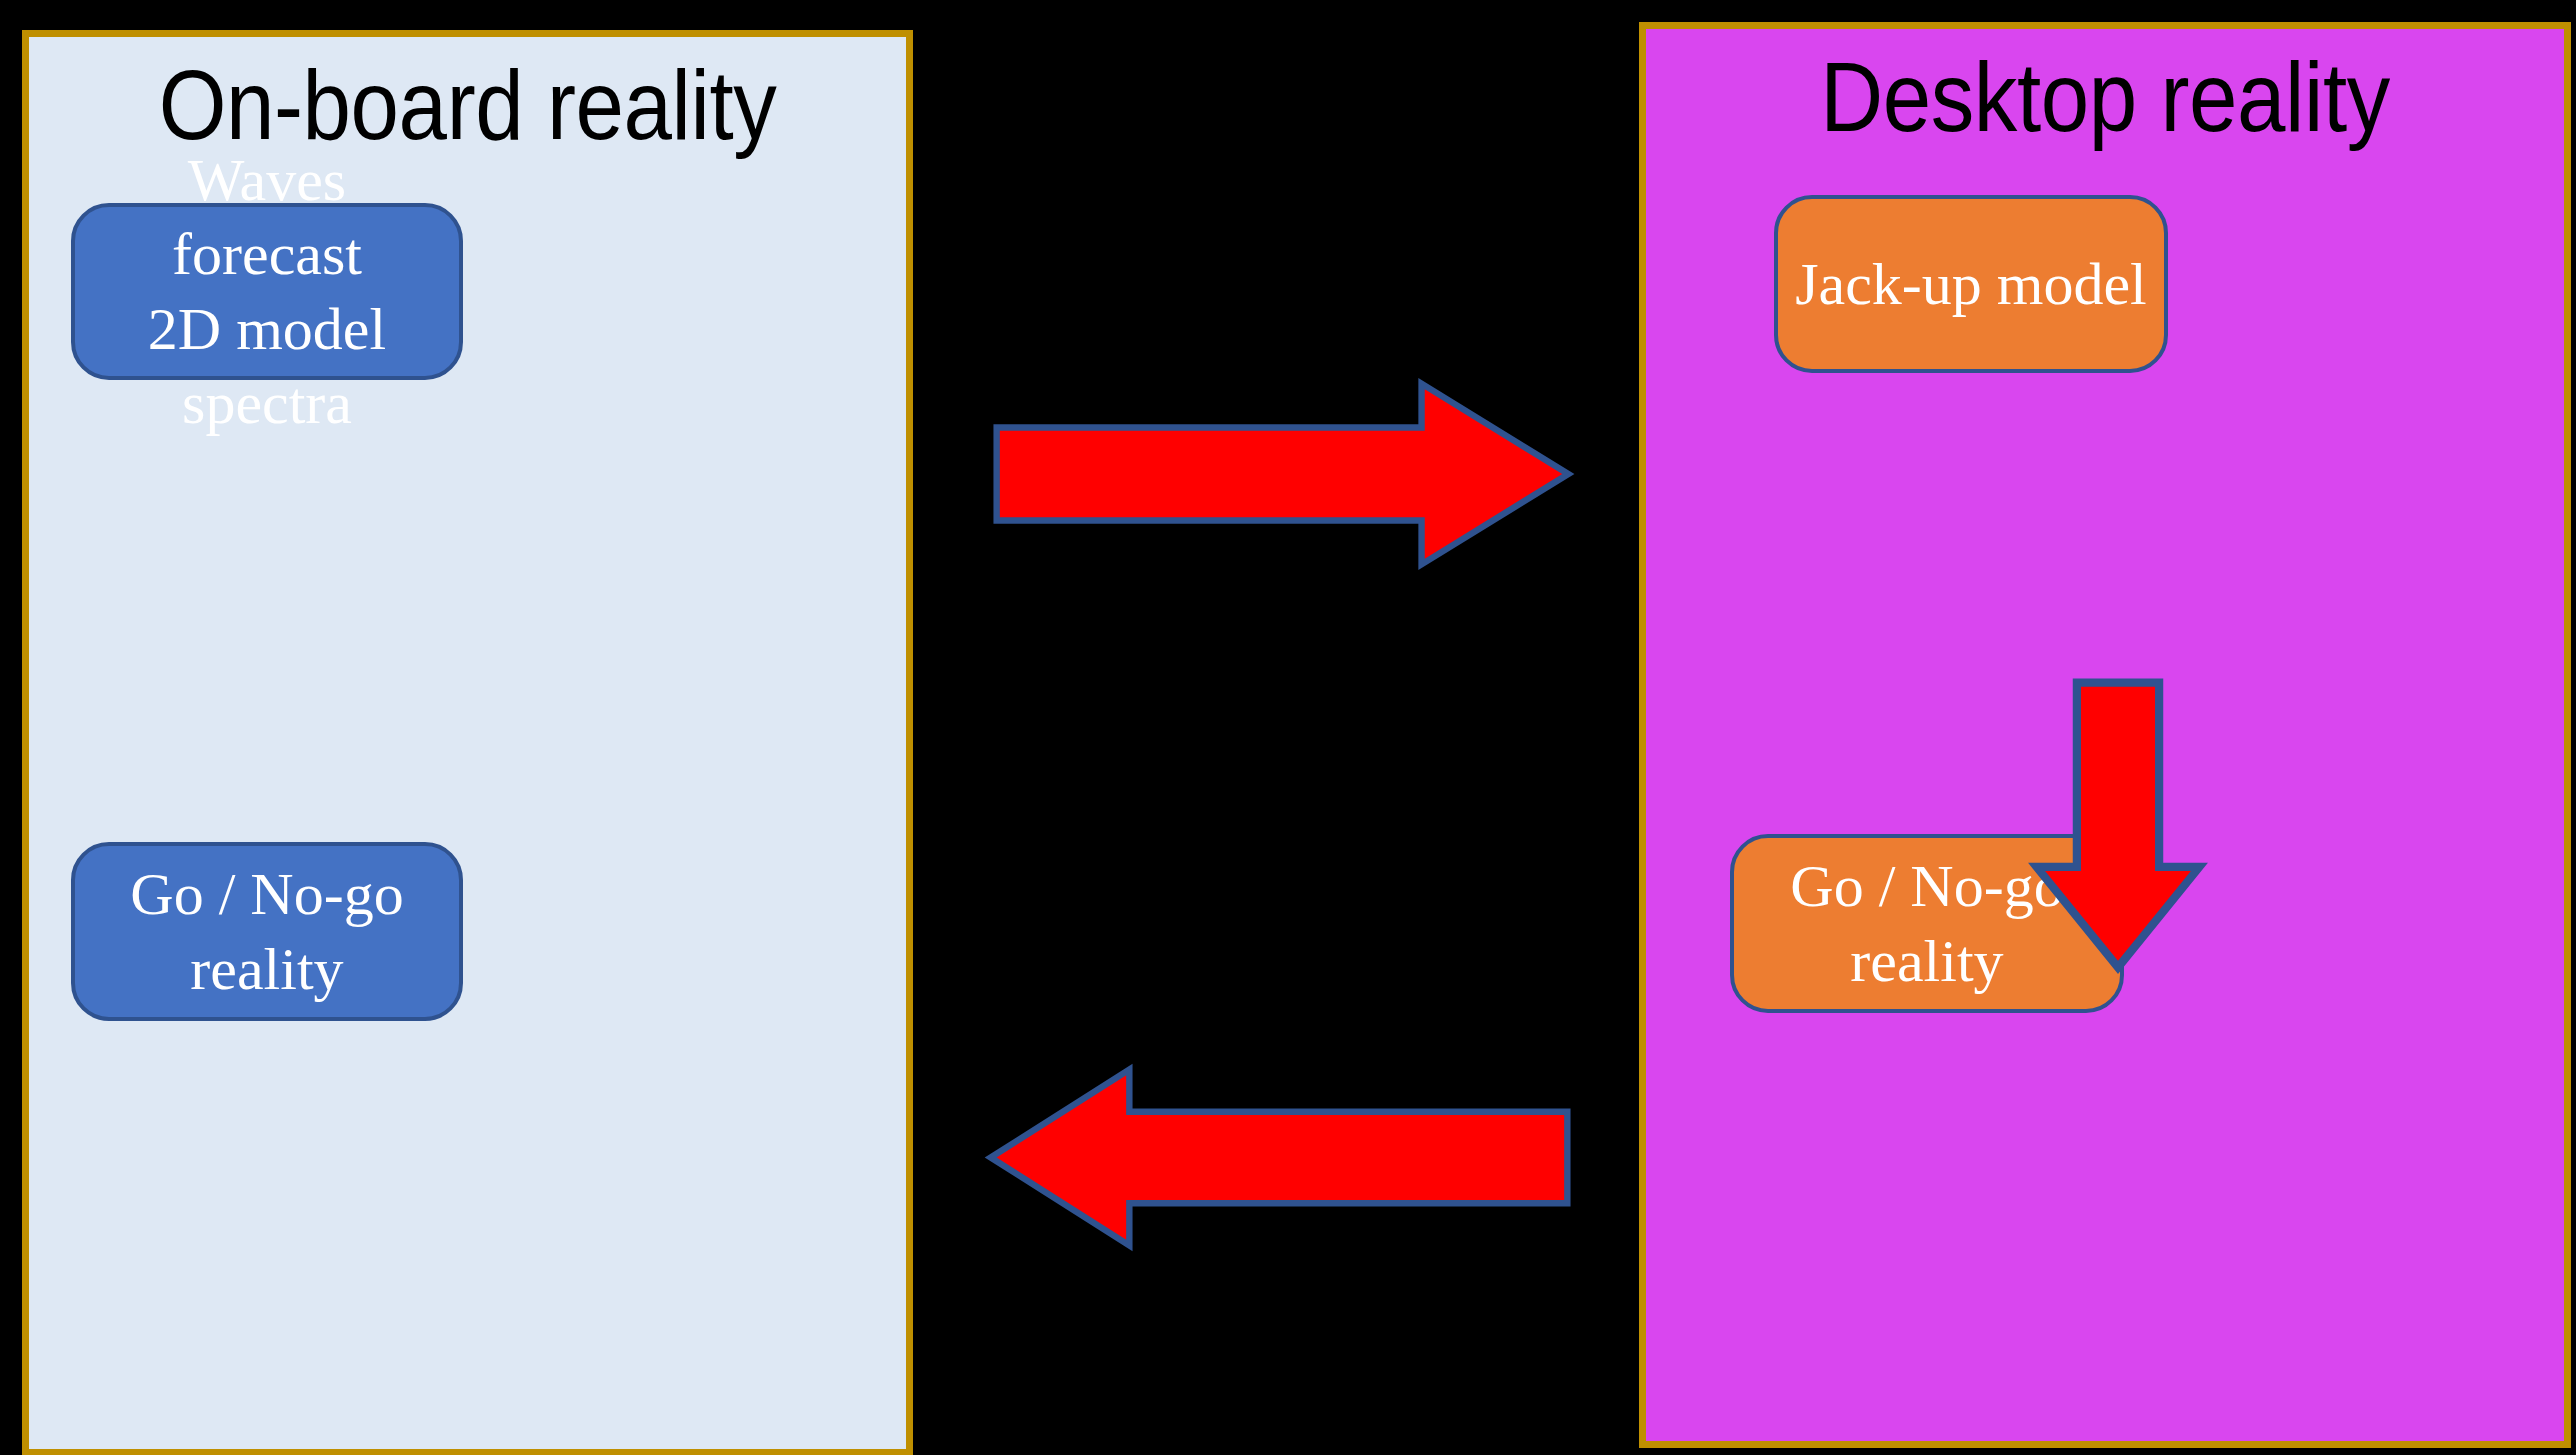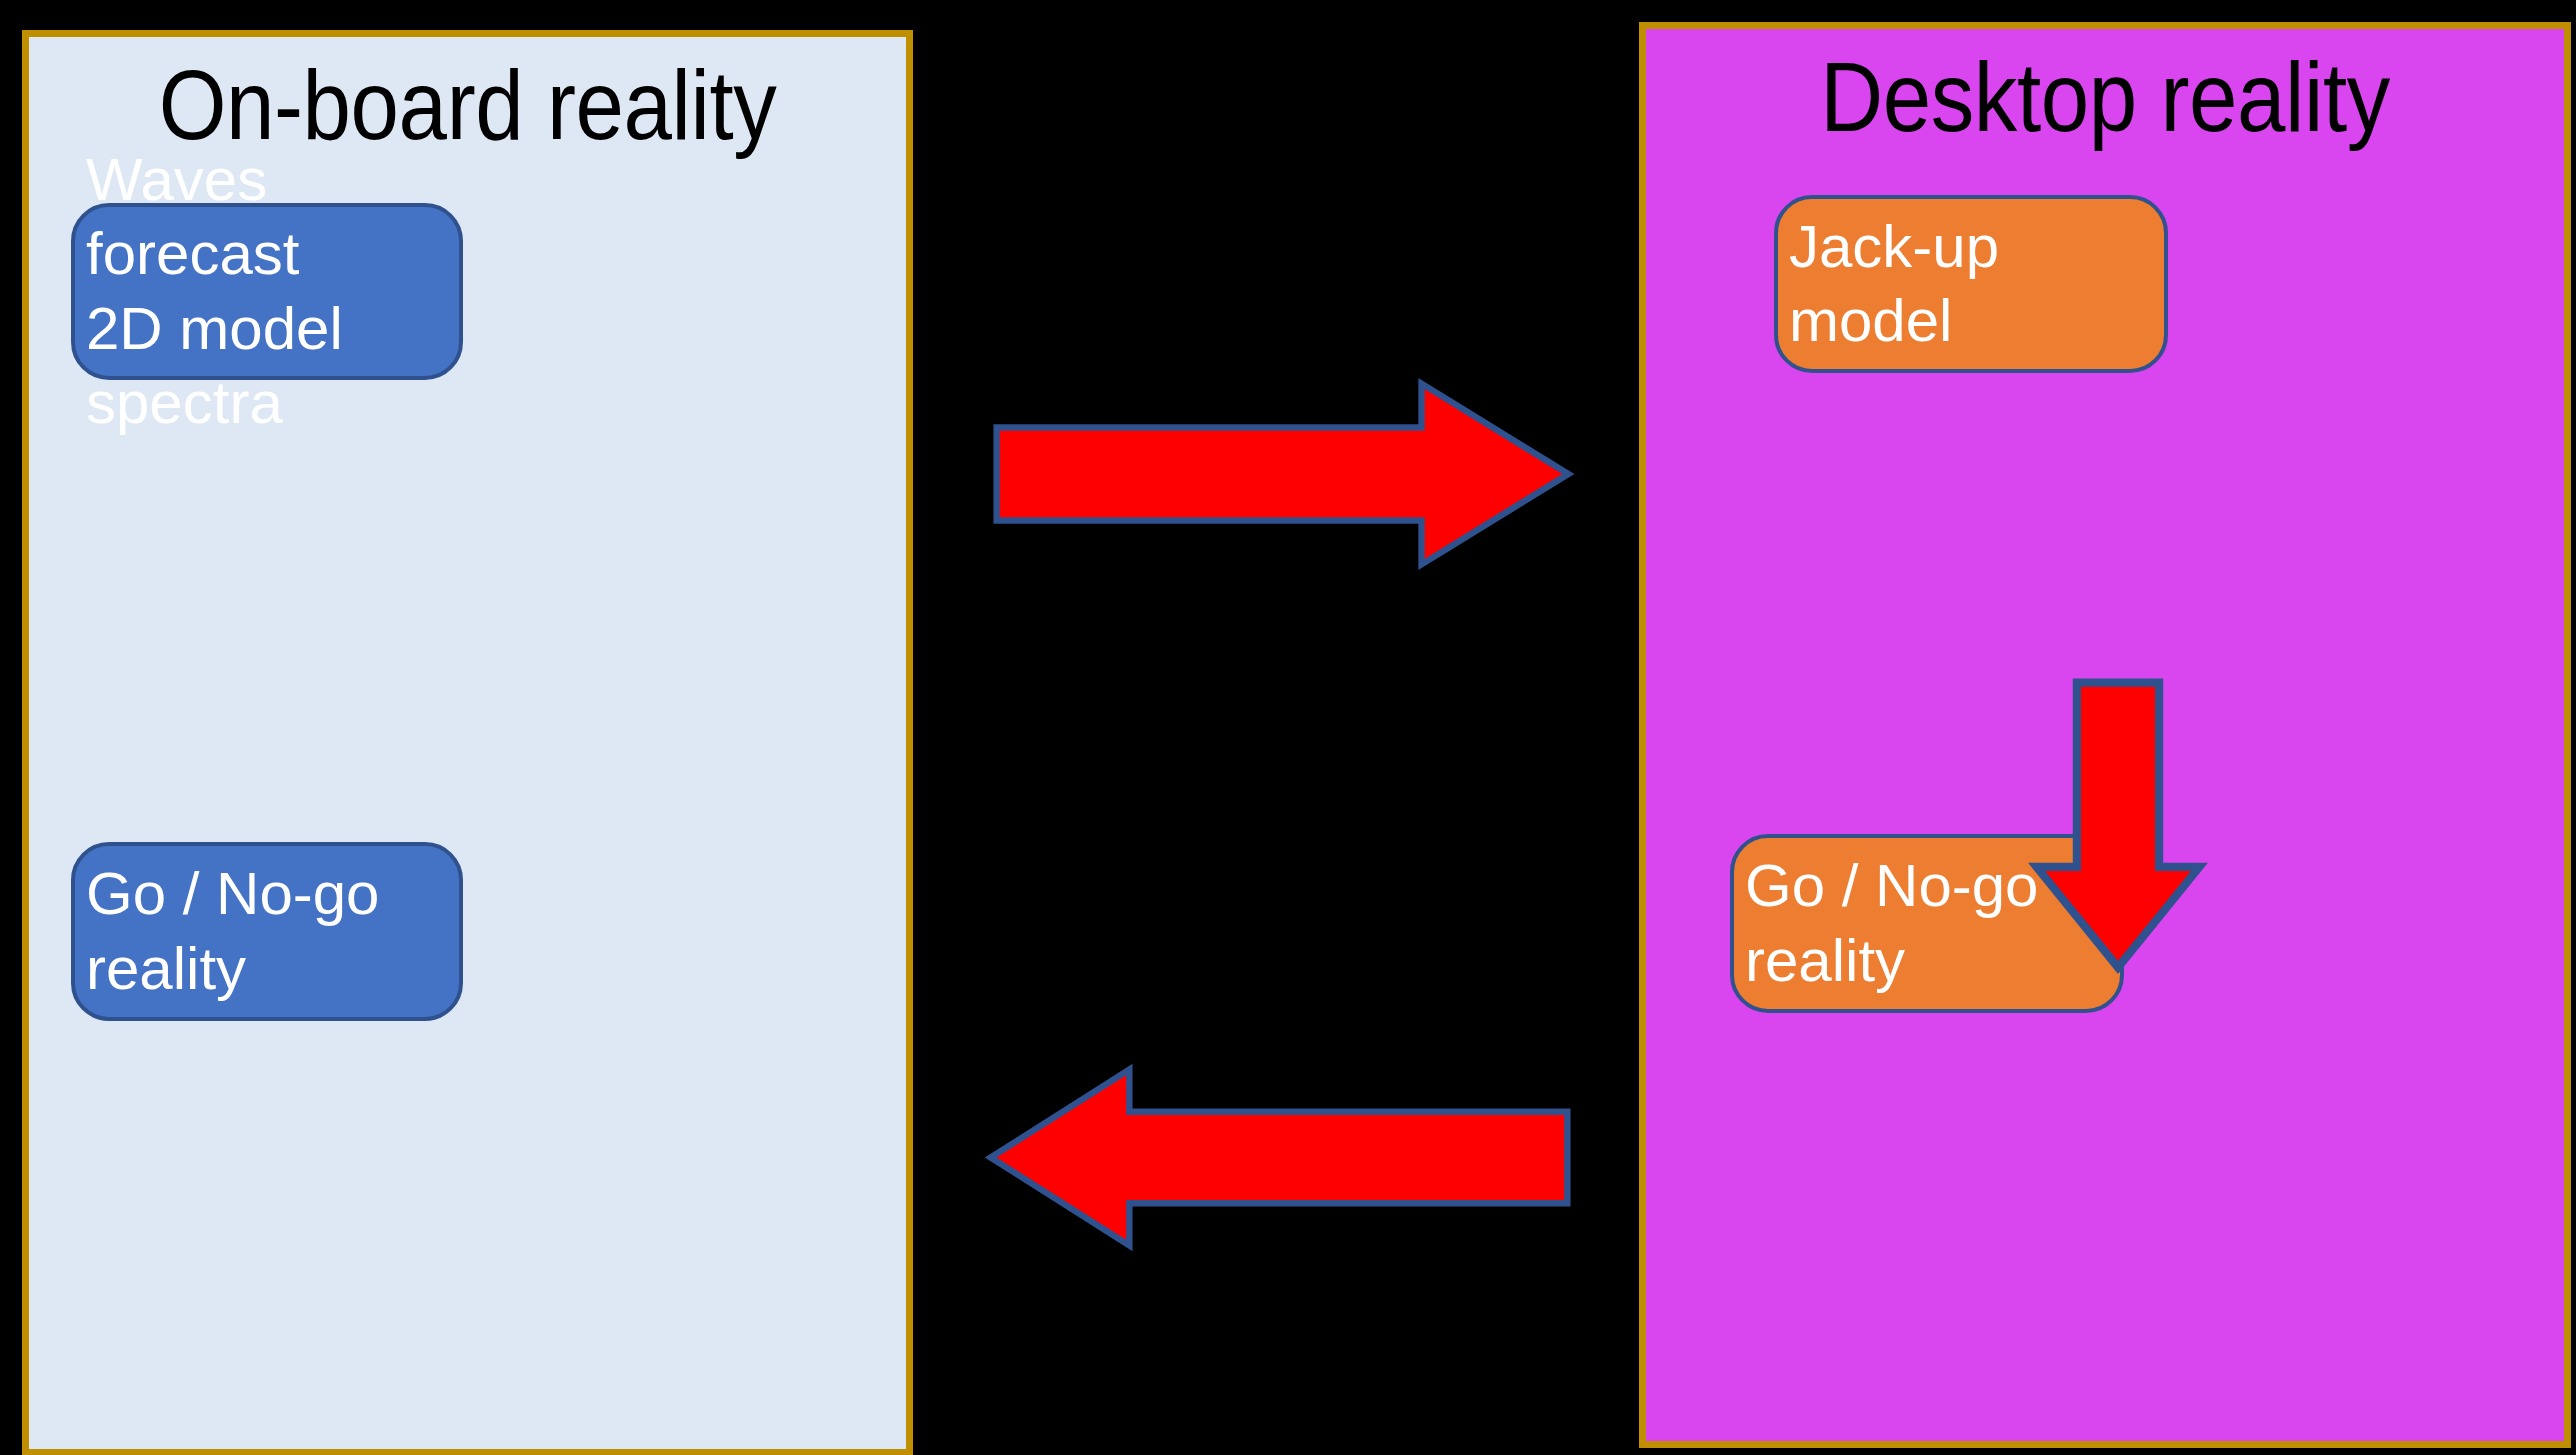--- a/index.html
+++ b/index.html
@@ -55,26 +55,27 @@
 
   
   .proc-box {
     position: absolute;
     box-sizing: border-box;
     border-radius: 38px;
     border: 4.6px solid #2F528F;
     display: flex;
     align-items: center;
     justify-content: center;
-    text-align: left;
+    text-align: center;
     color: #FFFFFF;
     font-size: 60px;
     line-height: 1.24;
     font-weight: 400;
     padding: 22px 11px;
+    font-family: Liberation Serif, serif;
   }
   .proc-box.blue   { background: #4472C4; }
   .proc-box.orange { background: #ED7D31; }
 
   .proc-box .label { display: block; width: 100%; }
 
   
   #box-waves {
     left: 42px;  top: 166px;  width: 392px; height: 177px;
   }

